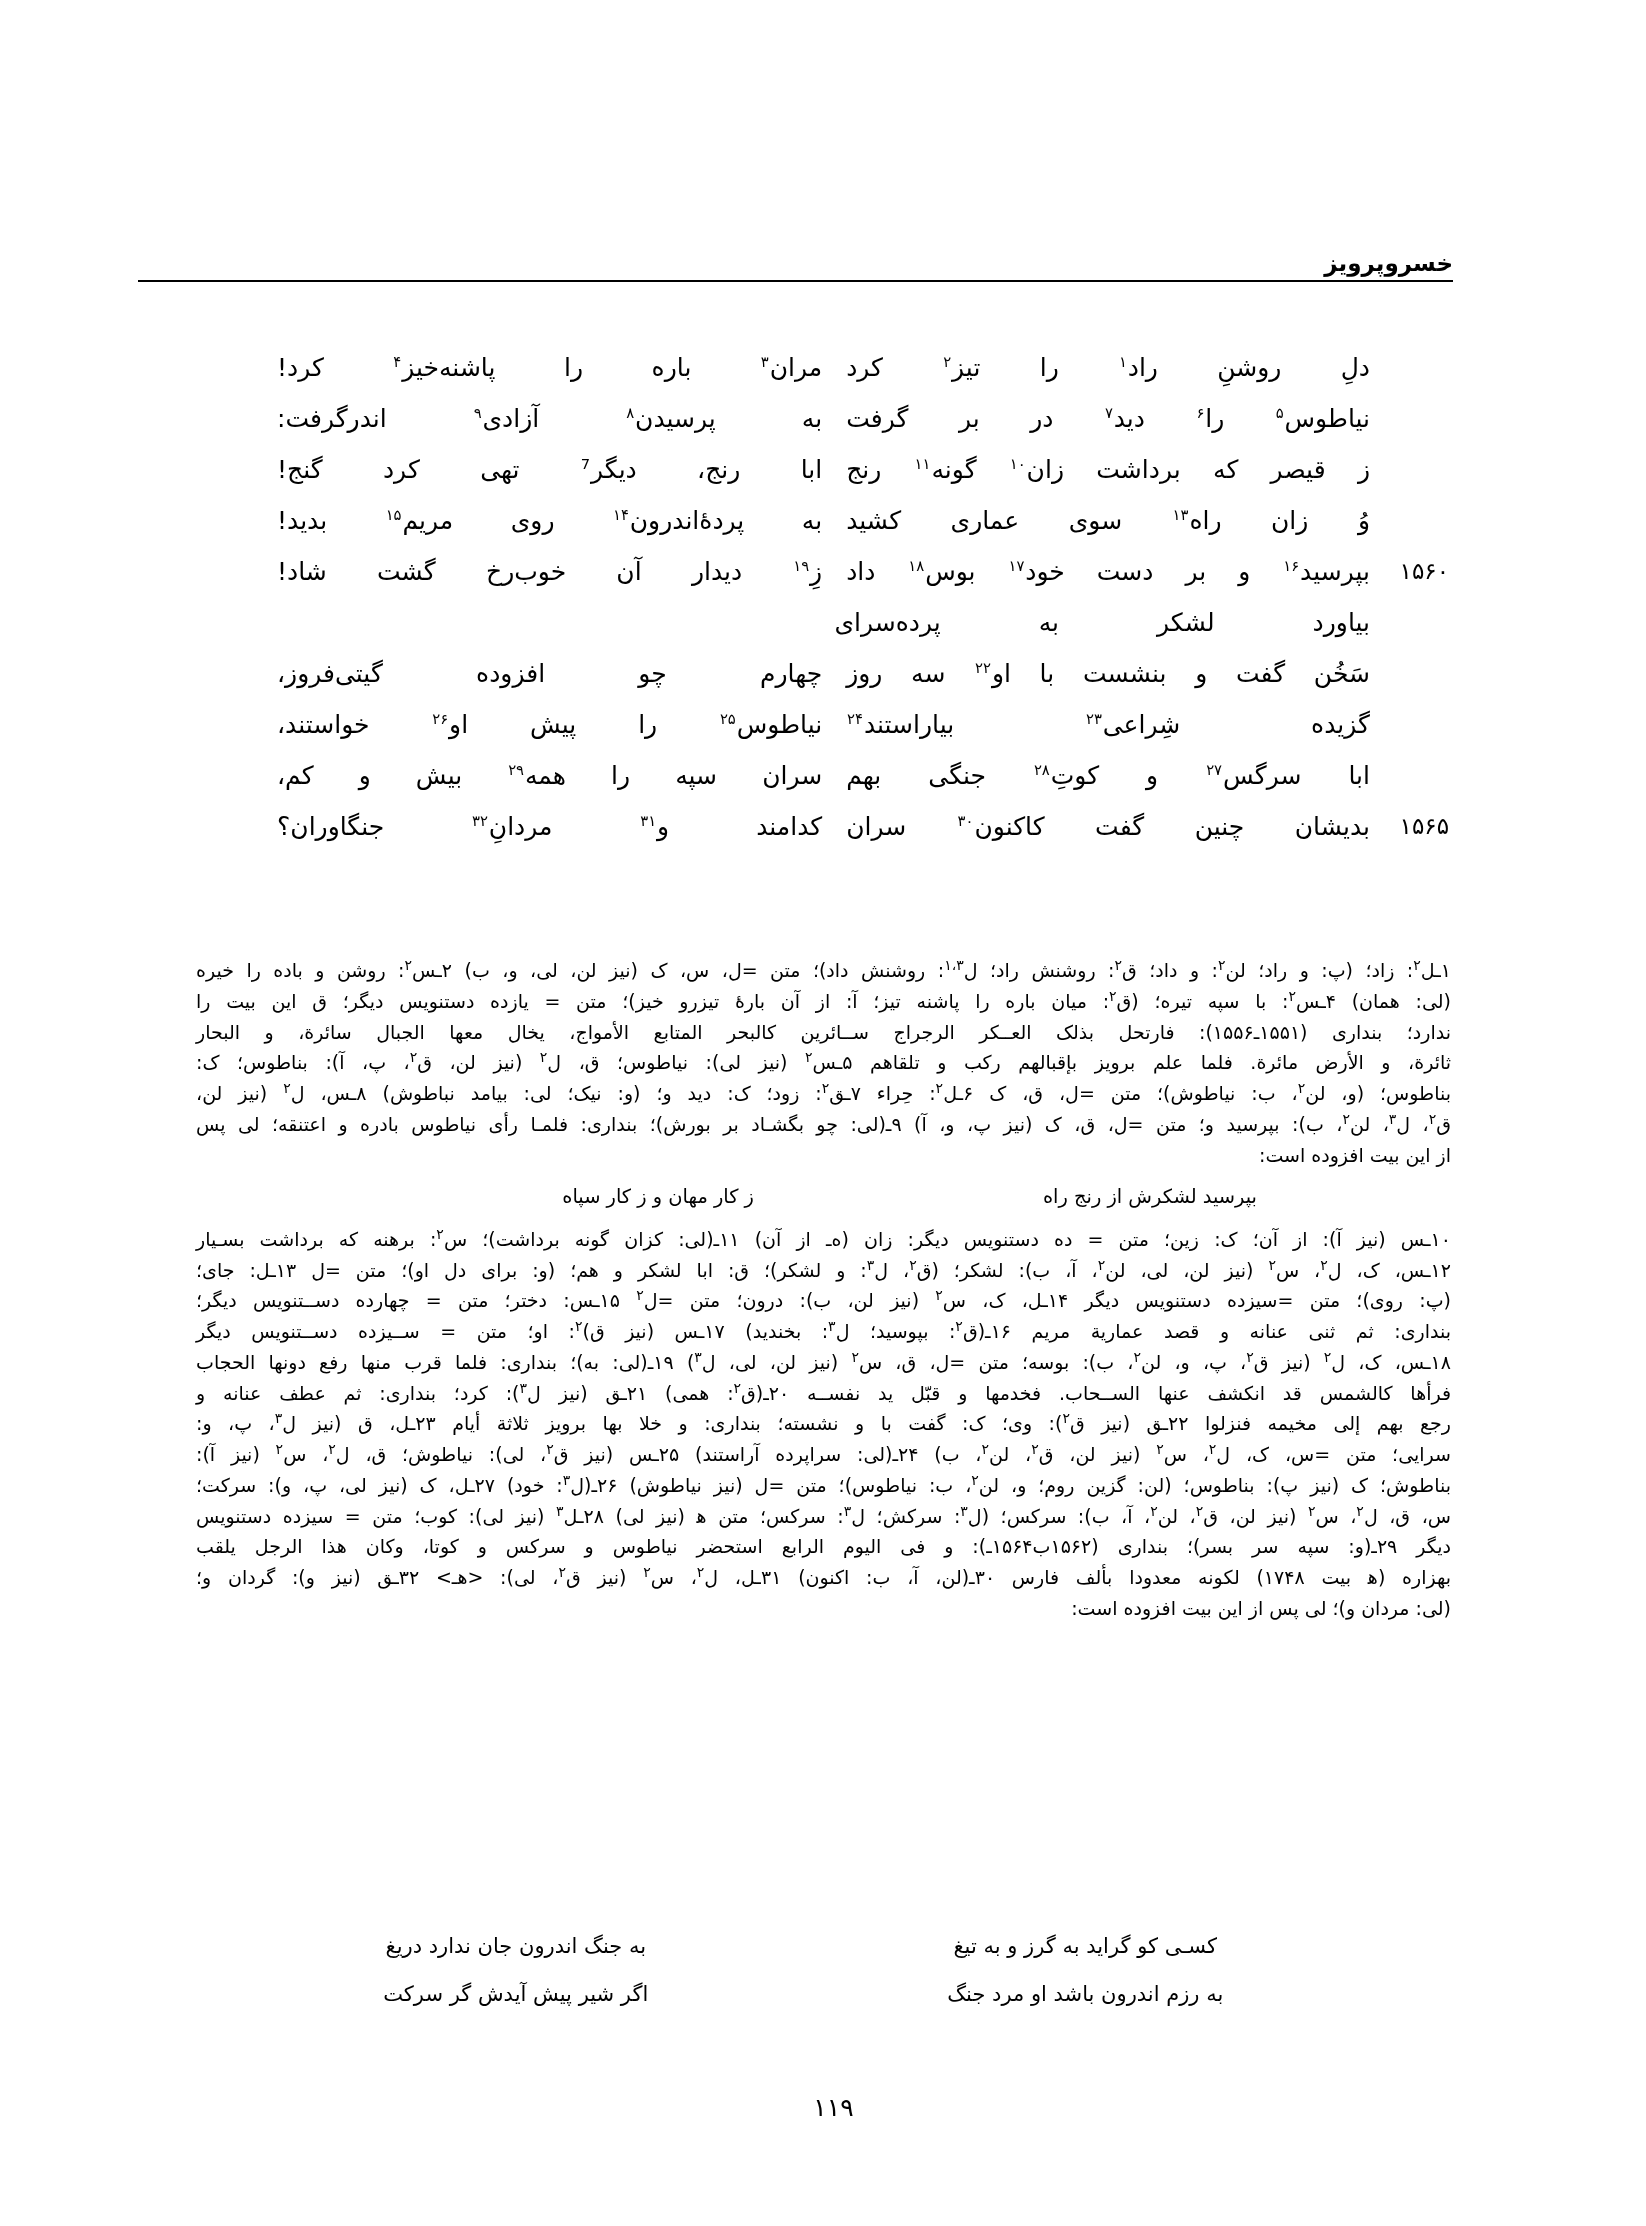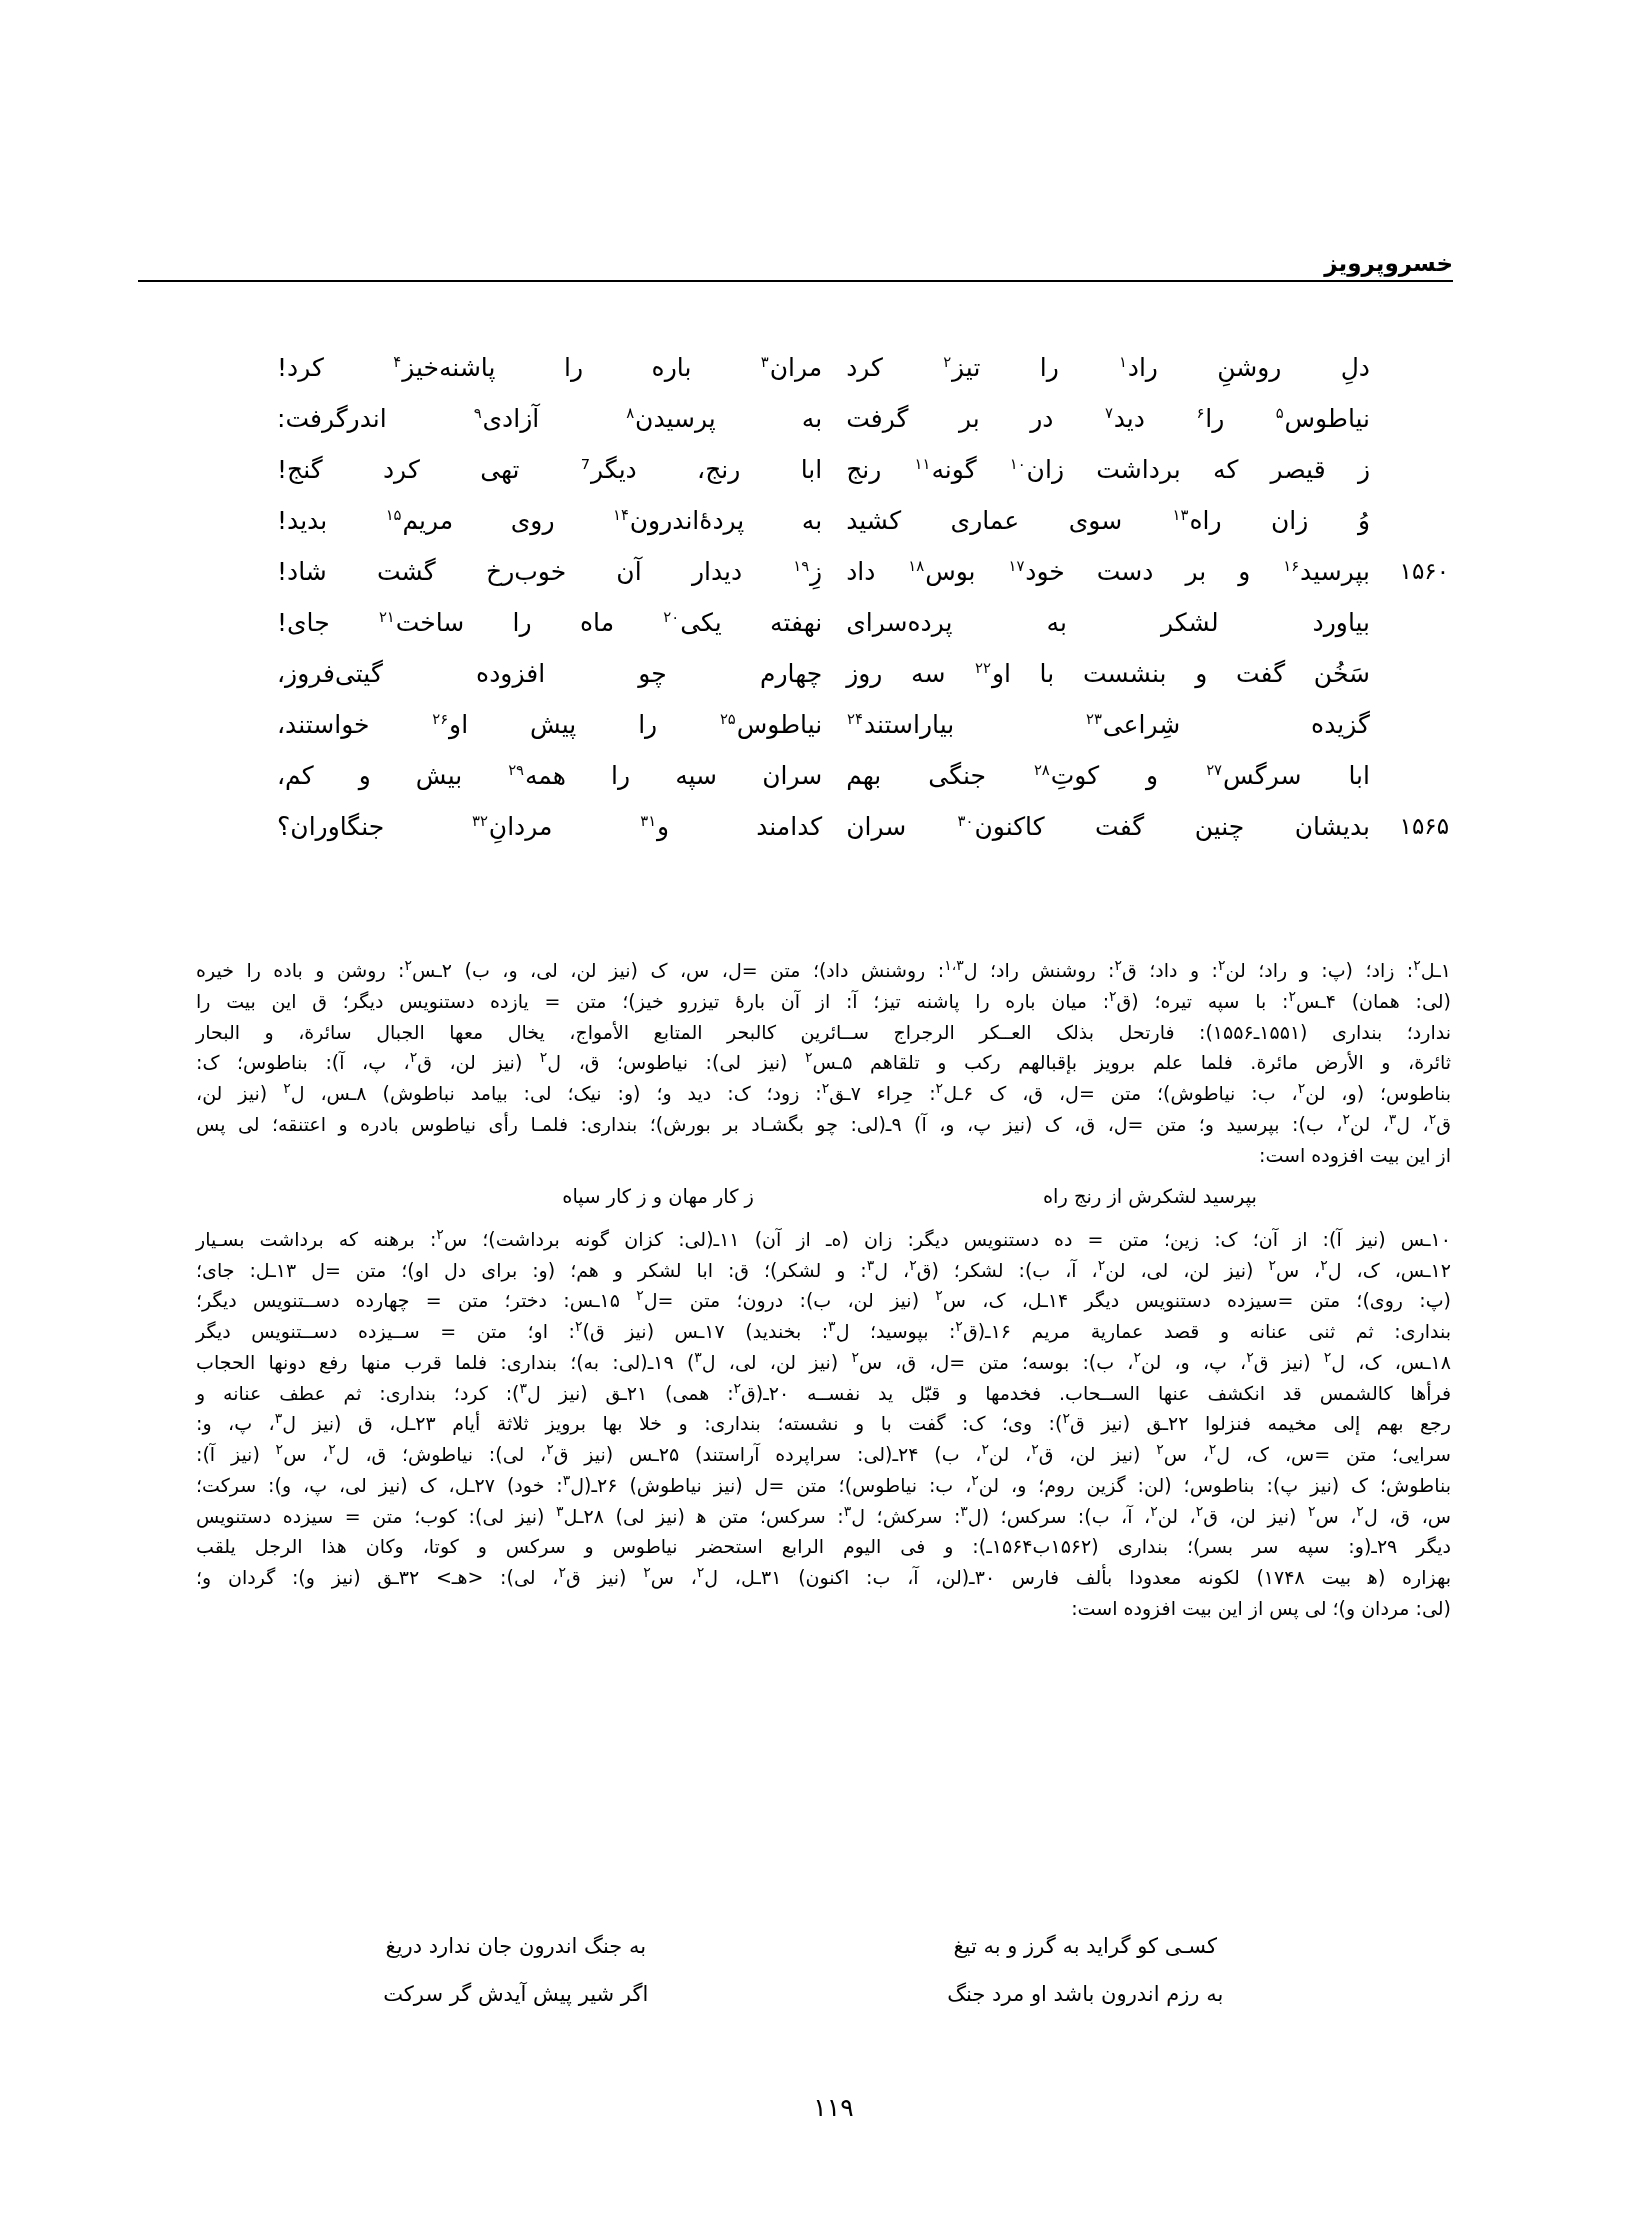--- a/index.html
+++ b/index.html
@@ -188,21 +188,20 @@
       <div class="verse-row">
         <div class="hemistich right"><span>وُ زان راه<sup class="ref">۱۳</sup> سوی عماری کشید</span></div>
         <div class="hemistich left">به پردهٔ‌اندرون<sup class="ref">۱۴</sup> روی مریم<sup class="ref">۱۵</sup> بدید!</div>
       </div>
       <div class="verse-row">
         <div class="hemistich right"><span class="bnum">۱۵۶۰</span><span>بپرسید<sup class="ref">۱۶</sup> و بر دست خود<sup class="ref">۱۷</sup> بوس<sup class="ref">۱۸</sup> داد</span></div>
         <div class="hemistich left">زِ<sup class="ref">۱۹</sup> دیدار آن خوب‌رخ گشت شاد!</div>
       </div>
       <div class="verse-row">
         <div class="hemistich right"><span>بیاورد لشکر به پرده‌سرای</span></div>
-        <div class="hemistich left">نهفته یکی<sup class="ref">۲۰</sup> ماه را ساخت<sup class="ref">۲۱</sup> جای!</div>
       </div>
       <div class="verse-row">
         <div class="hemistich right"><span>سَخُن گفت و بنشست با او<sup class="ref">۲۲</sup> سه روز</span></div>
         <div class="hemistich left">چهارم چو افزوده گیتی‌فروز،</div>
       </div>
       <div class="verse-row">
         <div class="hemistich right"><span>گزیده شِراعی<sup class="ref">۲۳</sup> بیاراستند<sup class="ref">۲۴</sup></span></div>
         <div class="hemistich left">نیاطوس<sup class="ref">۲۵</sup> را پیش او<sup class="ref">۲۶</sup> خواستند،</div>
       </div>
       <div class="verse-row">

